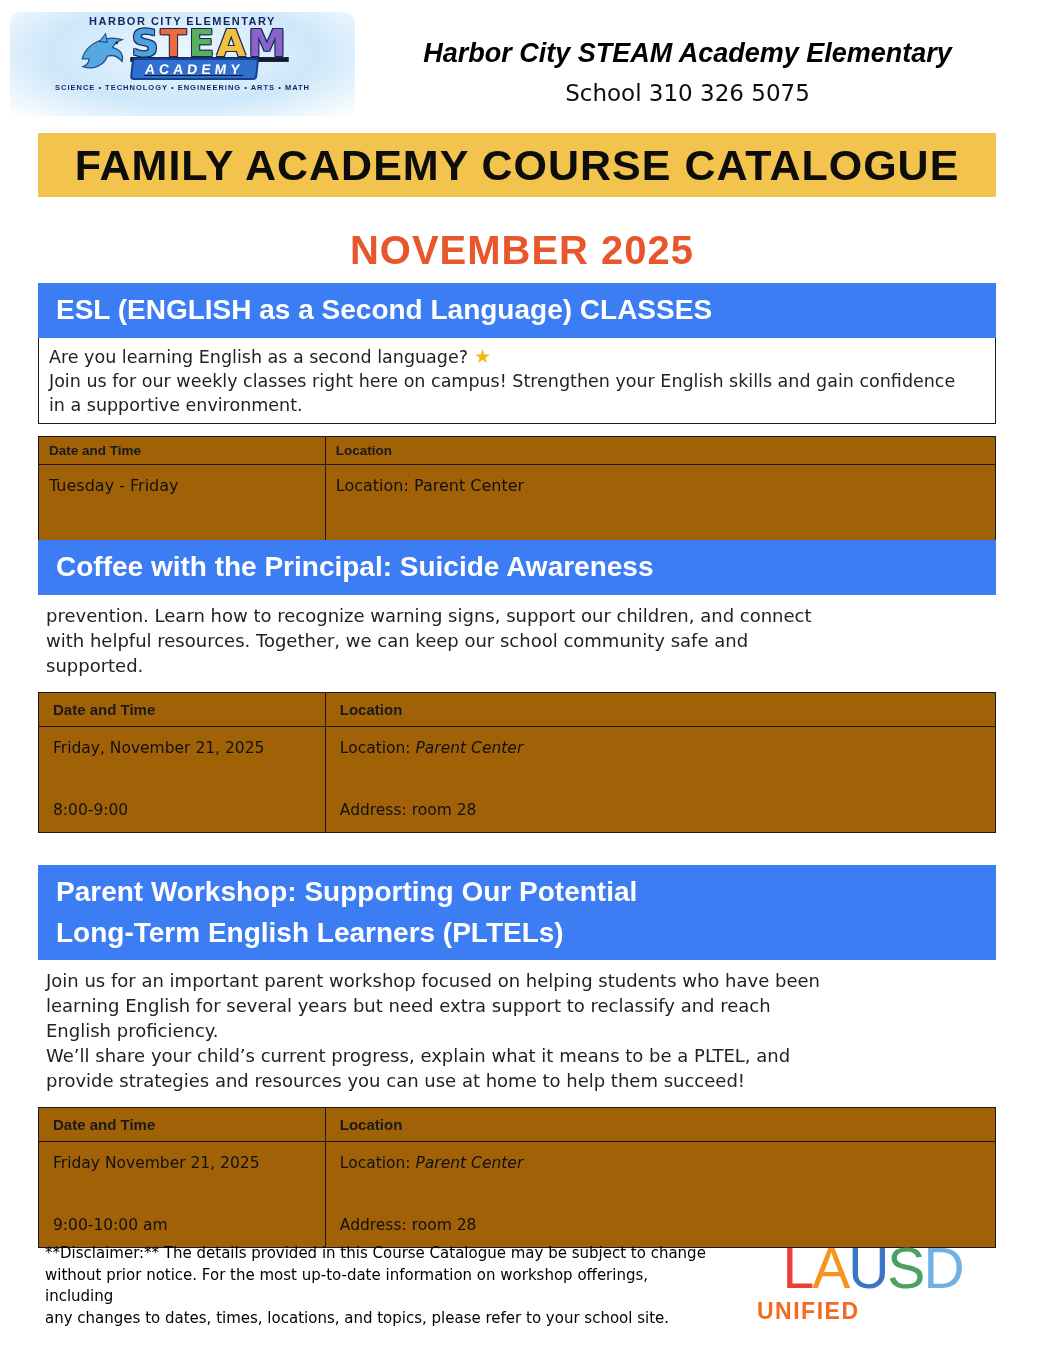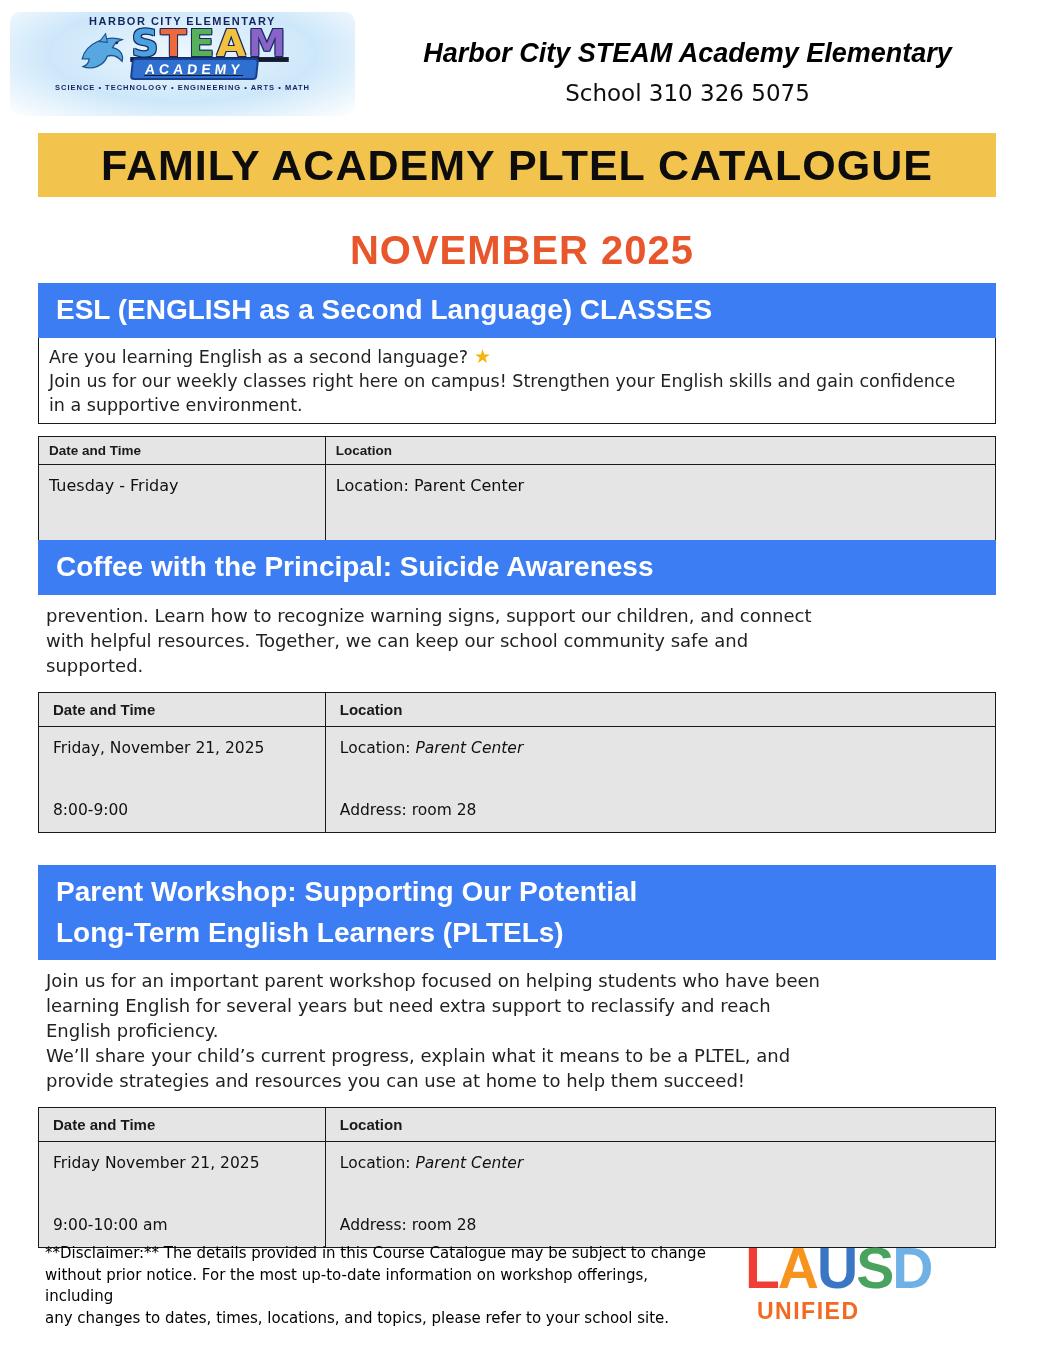--- a/index.html
+++ b/index.html
@@ -36,39 +36,39 @@
 
   
   .section { position:absolute; left:38px; width:958px; }
   .sec-bar { background:var(--primary-blue,#3d7df3); color:#fff; font-family:"Liberation Sans",sans-serif;
              font-weight:800; font-size:28px; padding:7px 18px; line-height:1.45; }
   .sec-bar .bar-line { display:block; }
   .desc-box { border:1.6px solid #1a1a1a; border-top:none; padding:6px 10px; font-size:17.5px; line-height:24px; color:#222; }
   .desc-plain { padding:8px 10px 8px 8px; font-size:18px; line-height:25px; color:#222; }
   .star { color:var(--star-gold,#f6b40e); font-size:19px; margin-left:6px; }
 
-  .tbl { border:1.6px solid #1a1a1a; background:#e5e5e5; }
+  .tbl { border:1.6px solid #1a1a1a; background:#a16207; }
   .tbl .row { display:flex; }
   .tbl .row.head { border-bottom:1.6px solid #1a1a1a; }
   .tbl .c1 { width:30%; border-right:1.6px solid #1a1a1a; }
   .tbl .c2 { flex:1; }
   .tbl .row.head > div { font-family:"Liberation Sans",sans-serif; font-weight:bold; padding:6px 10px; }
   .tbl-sm .row.head > div { font-size:13.5px; }
   .tbl-lg .row.head > div { font-size:15px; padding:8px 14px; }
   .tbl .row.body > div { display:flex; flex-direction:column; justify-content:space-between; min-height:78px;
                          padding:11px 10px 12px; font-size:16px; color:#111;gap:44px; }
   .tbl-lg .row.body > div { padding:12px 14px 13px; font-size:15.5px; }
   .italic { font-style:italic; }
   .mt12 { margin-top:12px; }
   .mt6 { margin-top:6px; }
 
   
   .disclaimer { position:absolute; left:45px; top:1243px; width:665px; font-size:15px; line-height:21.5px; color:#000; }
   .lausd { position:absolute; left:745px; top:1240px; width:255px; }
-  .lausd-letters { font-family:"Liberation Sans",sans-serif; font-weight:700; font-size:57px; line-height:1; letter-spacing:-2px; }
+  .lausd-letters { font-family:"Liberation Sans",sans-serif; font-weight:400; font-size:57px; line-height:1; letter-spacing:-2px;text-align:center; }
   .ll-0{color:var(--lausd-l,#ee3e36)}.ll-1{color:var(--lausd-a,#f7941e)}.ll-2{color:var(--lausd-u,#3a76c4)}
   .ll-3{color:var(--lausd-s,#49a25e)}.ll-4{color:var(--lausd-d,#6fb1e4)}
   .unified { font-family:"Liberation Sans",sans-serif; font-weight:800; font-size:23px; letter-spacing:1.5px;
              color:var(--lausd-unified,#f26a21); padding-left:12px; margin-top:1px; }
 </style>
 </head>
 <body>
 
 <div class="page">
 
@@ -89,21 +89,21 @@
         </span>
       </div>
       <div class="logo-subjects">SCIENCE • TECHNOLOGY • ENGINEERING • ARTS • MATH</div>
     </div>
     <div class="head-text">
       <div class="school-title">Harbor City STEAM Academy Elementary</div>
       <div class="school-phone">School 310 326 5075</div>
     </div>
   </div>
 
-  <div class="banner">FAMILY ACADEMY PLTEL CATALOGUE</div>
+  <div class="banner">FAMILY ACADEMY COURSE CATALOGUE</div>
 
   <div class="month">NOVEMBER 2025</div>
 
   <section class="section" style="top:283px">
     <div class="sec-bar">ESL  (ENGLISH as a Second Language) CLASSES</div>
     <div class="desc-box">
       <div><span>Are you learning English as a second language?</span><span class="star">★</span></div>
       <div>Join us for our weekly classes right here on campus! Strengthen your English skills and gain confidence</div>
       <div>in a supportive environment.</div>
     </div>

